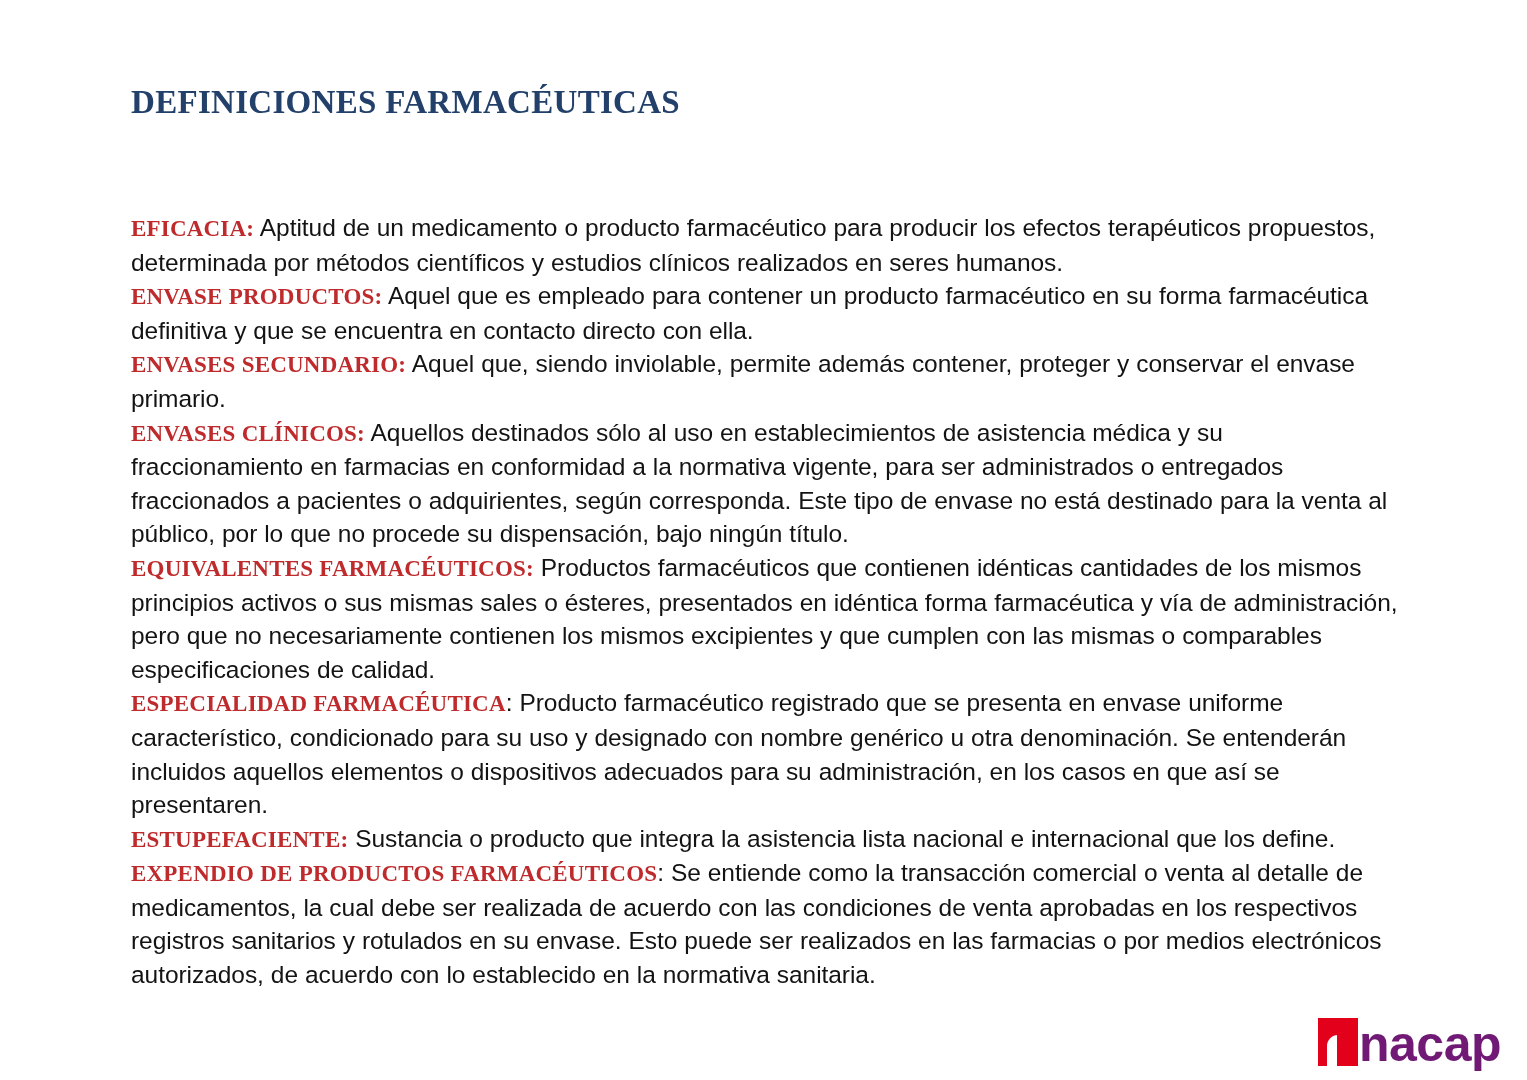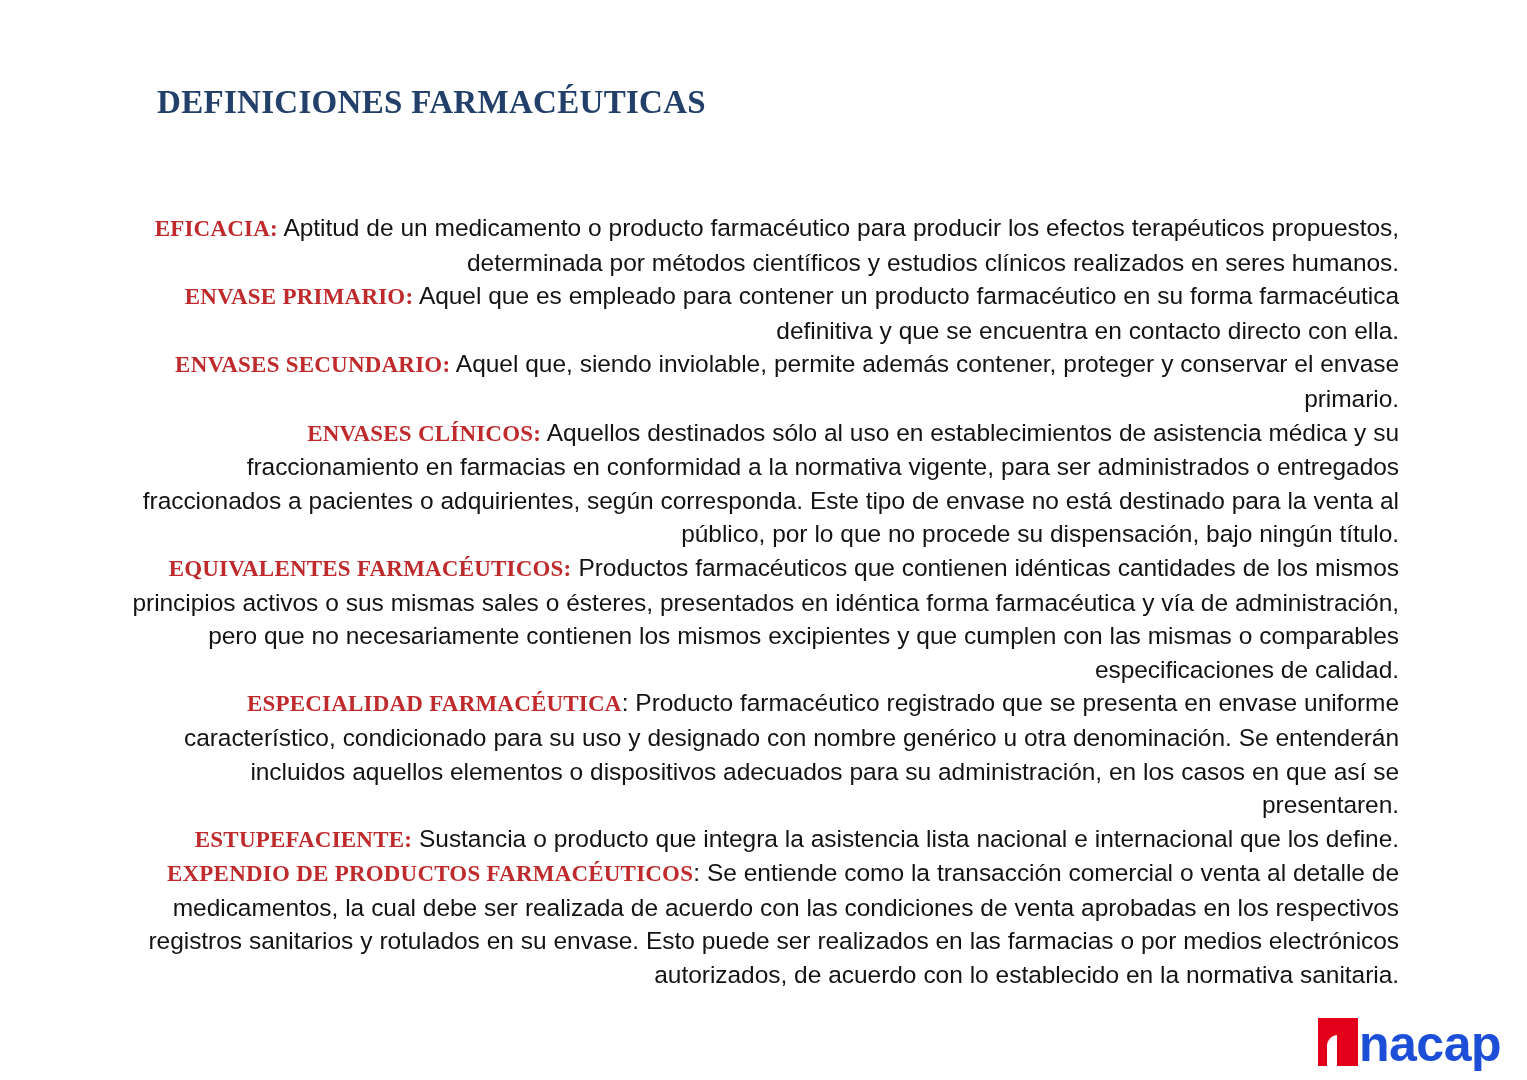--- a/index.html
+++ b/index.html
@@ -25,37 +25,36 @@
   .slide-title {
     position: absolute;
     left: 131px;
     top: 62px;
     font-family: "Liberation Serif", serif;
     font-weight: bold;
     font-size: 33px;
     letter-spacing: 0.3px;
     color: #22406a;
     white-space: nowrap;
-    margin-left: 26px;
   }
 
   .body-block {
     position: absolute;
     left: 131px;
     top: 211px;
     width: 1268px;
   }
 
   .def-para {
     margin: 0;
     font-family: "Liberation Sans", sans-serif;
     font-size: 24.5px;
     line-height: 33.6px;
     color: #131313;
-    text-align: right;
+    text-align: left;
     letter-spacing: -0.05px;
     word-spacing: 0.2px;
   }
 
   .term {
     font-family: "Liberation Serif", serif;
     font-weight: bold;
     font-size: 23px;
     color: #bf2a2c;
     letter-spacing: 0.2px;
@@ -100,35 +99,35 @@
     width: 12px;
     height: 31px;
     background: #e2001a;
     z-index: 2;
   }
   .logo-word {
     font-family: "Liberation Sans", sans-serif;
     font-weight: bold;
     font-size: 50px;
     line-height: 44px;
-    color: #1d4ed8;
+    color: #701a75;
     letter-spacing: -0.5px;
   }
 </style>
 </head>
 <body>
 
 <div class="slide">
 
   <h1 class="slide-title">DEFINICIONES FARMACÉUTICAS</h1>
 
   <div class="body-block">
 
   <p class="def-para"><span class="term">EFICACIA:</span><span> Aptitud de un medicamento o producto farmacéutico para producir los efectos terapéuticos propuestos, determinada por métodos científicos y estudios clínicos realizados en seres humanos.</span></p>
-      <p class="def-para"><span class="term">ENVASE PRIMARIO:</span><span> Aquel que es empleado para contener un producto farmacéutico en su forma farmacéutica definitiva y que se encuentra en contacto directo con ella.</span></p>
+      <p class="def-para"><span class="term">ENVASE PRODUCTOS:</span><span> Aquel que es empleado para contener un producto farmacéutico en su forma farmacéutica definitiva y que se encuentra en contacto directo con ella.</span></p>
       <p class="def-para"><span class="term">ENVASES SECUNDARIO:</span><span> Aquel que, siendo inviolable, permite además contener, proteger y conservar el envase primario.</span></p>
       <p class="def-para"><span class="term">ENVASES CLÍNICOS:</span><span> Aquellos destinados sólo al uso en establecimientos de asistencia médica y su fraccionamiento en farmacias en conformidad a la normativa vigente, para ser administrados o entregados fraccionados a pacientes o adquirientes, según corresponda. Este tipo de envase no está destinado para la venta al público, por lo que no procede su dispensación, bajo ningún título.</span></p>
       <p class="def-para"><span class="term">EQUIVALENTES FARMACÉUTICOS:</span><span> Productos farmacéuticos que contienen idénticas cantidades de los mismos principios activos o sus mismas sales o ésteres, presentados en idéntica forma farmacéutica y vía de administración, pero que no necesariamente contienen los mismos excipientes y que cumplen con las mismas o comparables especificaciones de calidad.</span></p>
       <p class="def-para"><span class="term">ESPECIALIDAD FARMACÉUTICA</span><span class="term-colon-dark">:</span><span> Producto farmacéutico registrado que se presenta en envase uniforme característico, condicionado para su uso y designado con nombre genérico u otra denominación. Se entenderán incluidos aquellos elementos o dispositivos adecuados para su administración, en los casos en que así se presentaren.</span></p>
       <p class="def-para"><span class="term">ESTUPEFACIENTE:</span><span> Sustancia o producto que integra la asistencia lista nacional e internacional que los define.</span></p>
       <p class="def-para"><span class="term">EXPENDIO DE PRODUCTOS FARMACÉUTICOS</span><span class="term-colon-dark">:</span><span> Se entiende como la transacción comercial o venta al detalle de medicamentos, la cual debe ser realizada de acuerdo con las condiciones de venta aprobadas en los respectivos registros sanitarios y rotulados en su envase. Esto puede ser realizados en las farmacias o por medios electrónicos autorizados, de acuerdo con lo establecido en la normativa sanitaria.</span></p>
     </div>
 
   <div class="logo">
     <span class="logo-mark"></span>

